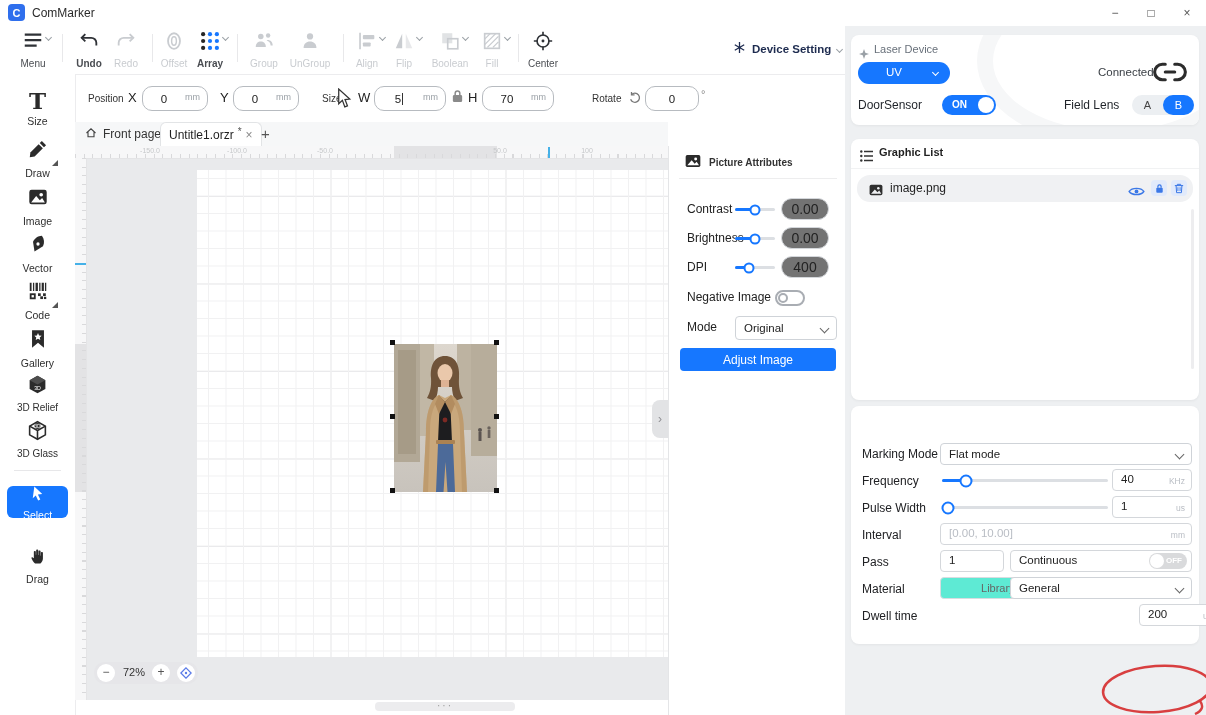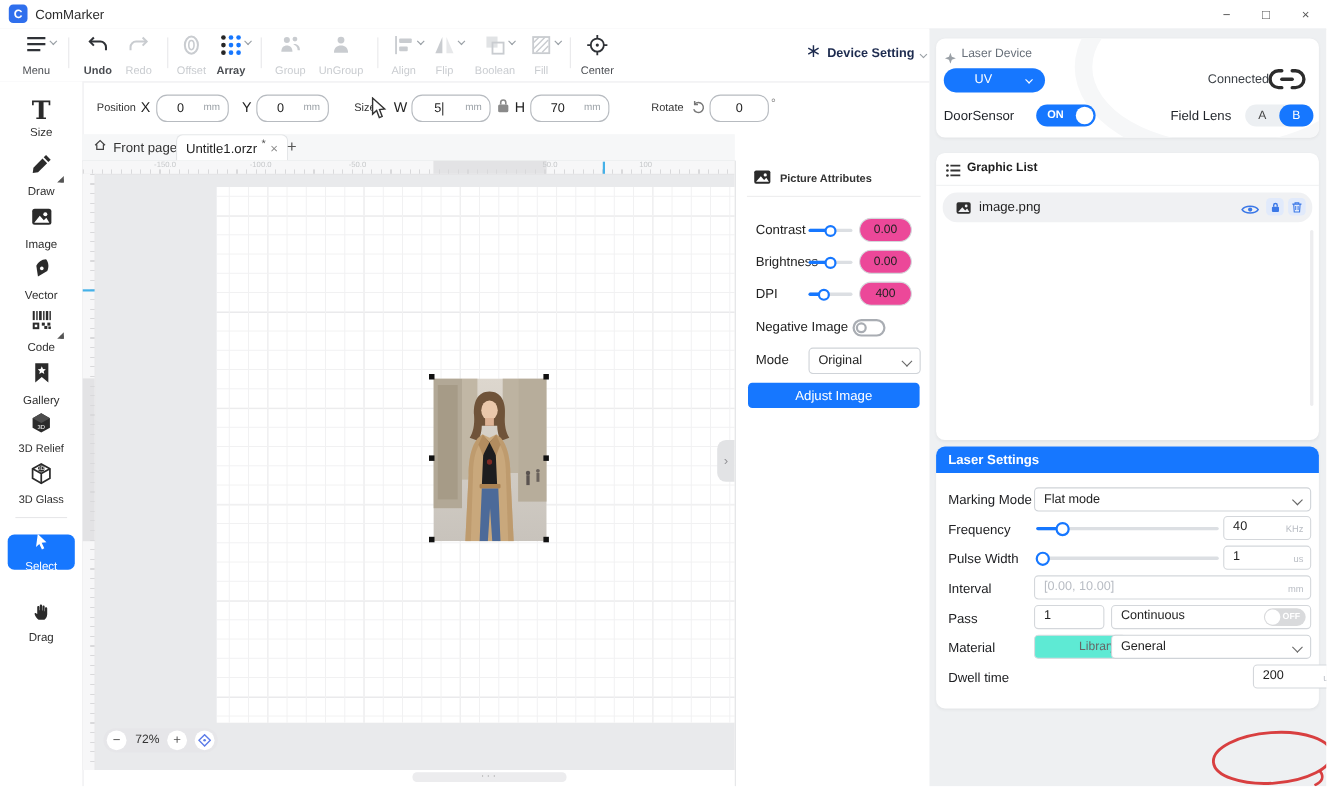--- a/index.html
+++ b/index.html
@@ -61,21 +61,21 @@
   .zoompill{position:absolute;left:19px;top:516px;width:104px;height:22px;background:#e6e6e9;border-radius:11px;}
   .zbtn{position:absolute;top:2px;width:18px;height:18px;background:#fff;border-radius:50%;text-align:center;line-height:17px;font-size:12px;color:#555;}
   .scrollthumb{position:absolute;left:375px;top:702px;width:140px;height:9px;background:#ececee;border-radius:4px;text-align:center;font-size:10px;line-height:7px;color:#9a9a9a;letter-spacing:2px;}
 
   
   .attrs{position:absolute;left:668px;top:146px;width:177px;height:569px;background:#fff;border-left:1px solid #e4e5e7;}
   .alabel{position:absolute;font-size:12px;color:#222;}
   .slider{position:absolute;height:3px;background:#dcdfe3;border-radius:2px;}
   .sfill{position:absolute;left:0;top:0;height:3px;background:#1677ff;border-radius:2px;}
   .sknob{position:absolute;top:50%;width:11px;height:11px;background:#fff;border:2px solid #1677ff;border-radius:50%;transform:translate(-50%,-50%);box-sizing:border-box;}
-  .ainput{position:absolute;height:20px;border:1px solid #d4d7db;border-radius:11px;background:#ec4899;display:flex;align-items:center;justify-content:center;font-size:11px;color:#222;}
+  .ainput{position:absolute;height:20px;border:1px solid #d4d7db;border-radius:11px;background:#737373;display:flex;align-items:center;justify-content:center;font-size:14px;color:#222;}
   .aselect{position:absolute;height:22px;border:1px solid #cfd3d8;border-radius:4px;background:#fff;display:flex;align-items:center;font-size:11.5px;color:#222;padding-left:8px;}
   .aselect .chev{position:absolute;right:8px;}
   .bluebtn{position:absolute;background:#1677ff;border-radius:4px;color:#fff;font-size:12px;display:flex;align-items:center;justify-content:center;}
 
   
   .rpanel{position:absolute;left:845px;top:26px;width:361px;height:689px;background:#eef0f2;}
   .card{position:absolute;background:#fff;border-radius:8px;box-shadow:0 1px 3px rgba(0,0,0,.05);}
   .rl{position:absolute;font-size:12px;color:#202124;}
   .num{position:absolute;height:22px;border:1px solid #d4d7db;border-radius:4px;background:#fff;box-sizing:border-box;}
   .num .v{position:absolute;left:8px;top:3px;font-size:11.5px;color:#222;}
@@ -548,23 +548,20 @@
       <div class="kt"></div>
     </div>
     <span style="position:absolute;left:213px;top:63px;font-size:12px;color:#1f2329;">Field Lens</span>
     <div style="position:absolute;left:281px;top:60px;width:62px;height:20px;background:#eceff2;border-radius:10px;">
       <span style="position:absolute;left:0;top:0;width:31px;height:20px;text-align:center;line-height:20px;font-size:11px;color:#444;">A</span>
       <span style="position:absolute;left:31px;top:0;width:31px;height:20px;background:#1677ff;border-radius:10px;text-align:center;line-height:20px;font-size:11px;color:#fff;">B</span>
     </div>
   </div>
 
   <div class="card" style="left:851px;top:406px;width:348px;height:238px;">
-    <div style="position:absolute;left:0;top:0;width:348px;height:24px;background:#1677ff;border-radius:8px 8px 0 0;">
-      <span style="position:absolute;left:11px;top:5px;font-size:12px;font-weight:bold;color:#fff;">Laser Settings</span>
-    </div>
 
     <span class="rl" style="left:11px;top:41px;">Marking Mode</span>
     <div class="aselect" style="left:89px;top:37px;width:252px;box-sizing:border-box;">
       <span>Flat mode</span>
       <span class="chev"></span>
     </div>
 
     <span class="rl" style="left:11px;top:68px;">Frequency</span>
     <div class="slider" style="left:91px;top:73px;width:166px;">
         <div class="sfill" style="width:24px;"></div>

